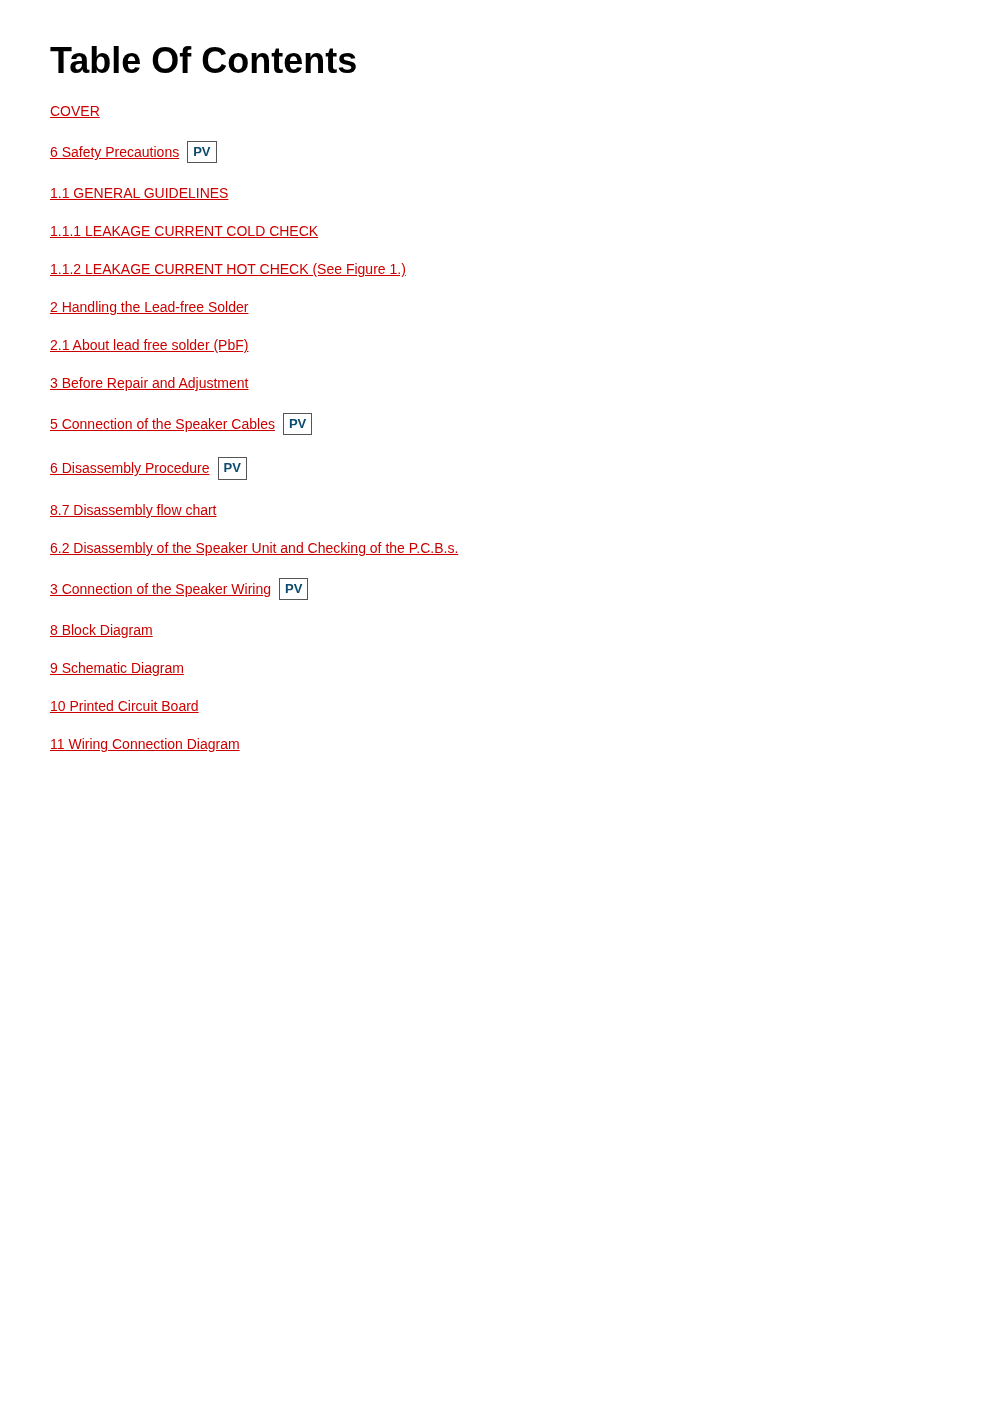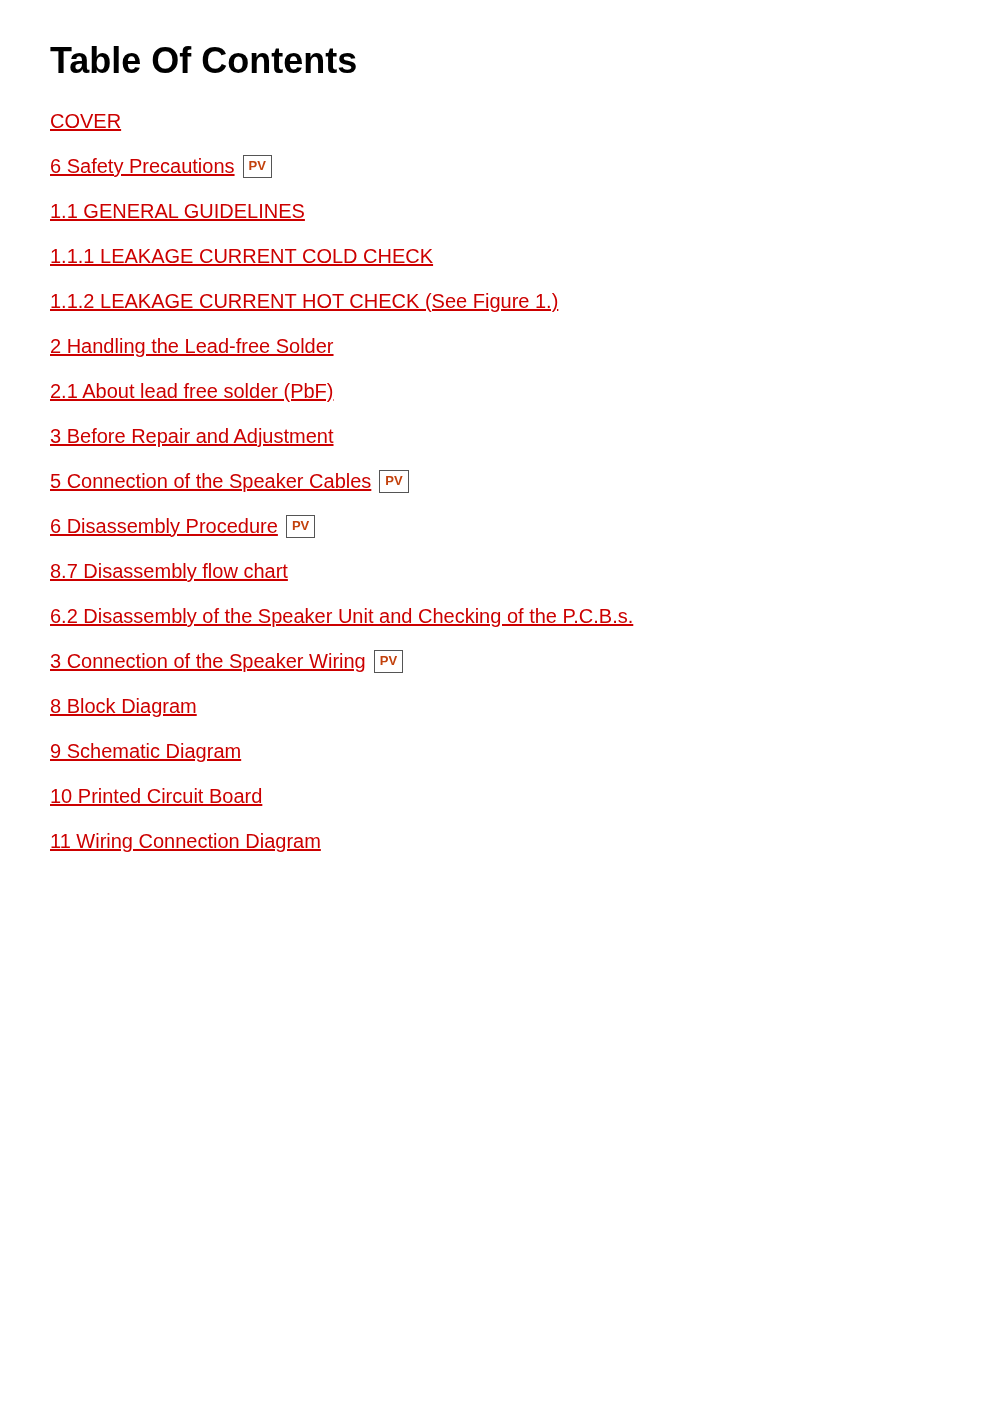--- a/index.html
+++ b/index.html
@@ -13,44 +13,44 @@
       font-family: Arial, sans-serif;
       padding: 40px 50px;
       width: 992px;
       min-height: 1404px;
     }
 
     .page-title {
       font-size: 36px;
       font-weight: bold;
       color: #000000;
-      margin-bottom: 28px;
+      margin-bottom: 21px;
     }
 
     .toc-item {
       margin-bottom: 22px;
       display: flex;
       align-items: center;
       gap: 8px;
     }
 
     .toc-link {
-      font-size: 20px;
+      font-size: 14px;
       color: #cc0000;
       text-decoration: underline;
       cursor: pointer;
     }
 
     .pv-badge {
       display: inline-block;
       border: 1.5px solid #555555;
       padding: 1px 5px;
       font-size: 13px;
       font-weight: bold;
-      color: #c2410c;
+      color: #0c4a6e;
       background: #ffffff;
       line-height: 1.4;
     }
   </style>
 </head>
 <body>
 
 <h1 class="page-title">Table Of Contents</h1>
 
 <div id="toc-container">

